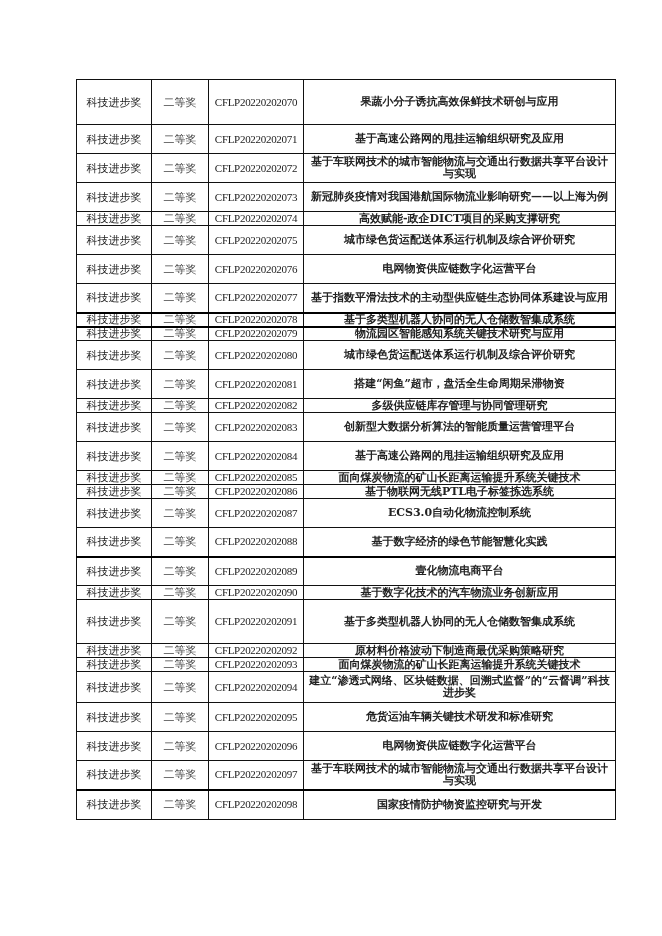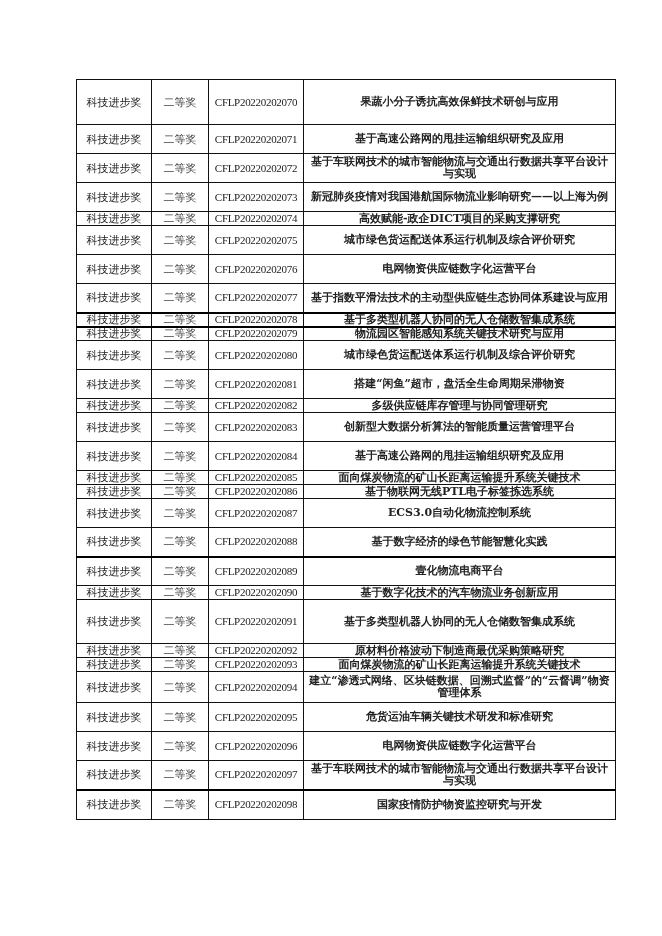--- a/index.html
+++ b/index.html
@@ -162,21 +162,21 @@
         <tr style="height: 14px;">
     <td class="c-cat">科技进步奖</td>
     <td class="c-grade">二等奖</td>
     <td class="c-code">CFLP20220202093</td>
     <td class="c-title">面向煤炭物流的矿山长距离运输提升系统关键技术</td>
   </tr>
         <tr style="height: 31px;">
     <td class="c-cat">科技进步奖</td>
     <td class="c-grade">二等奖</td>
     <td class="c-code">CFLP20220202094</td>
-    <td class="c-title">建立“渗透式网络、区块链数据、回溯式监督”的“云督调”物资管理体系</td>
+    <td class="c-title">建立“渗透式网络、区块链数据、回溯式监督”的“云督调”科技进步奖</td>
   </tr>
         <tr style="height: 29px;">
     <td class="c-cat">科技进步奖</td>
     <td class="c-grade">二等奖</td>
     <td class="c-code">CFLP20220202095</td>
     <td class="c-title">危货运油车辆关键技术研发和标准研究</td>
   </tr>
         <tr style="height: 29px;">
     <td class="c-cat">科技进步奖</td>
     <td class="c-grade">二等奖</td>

